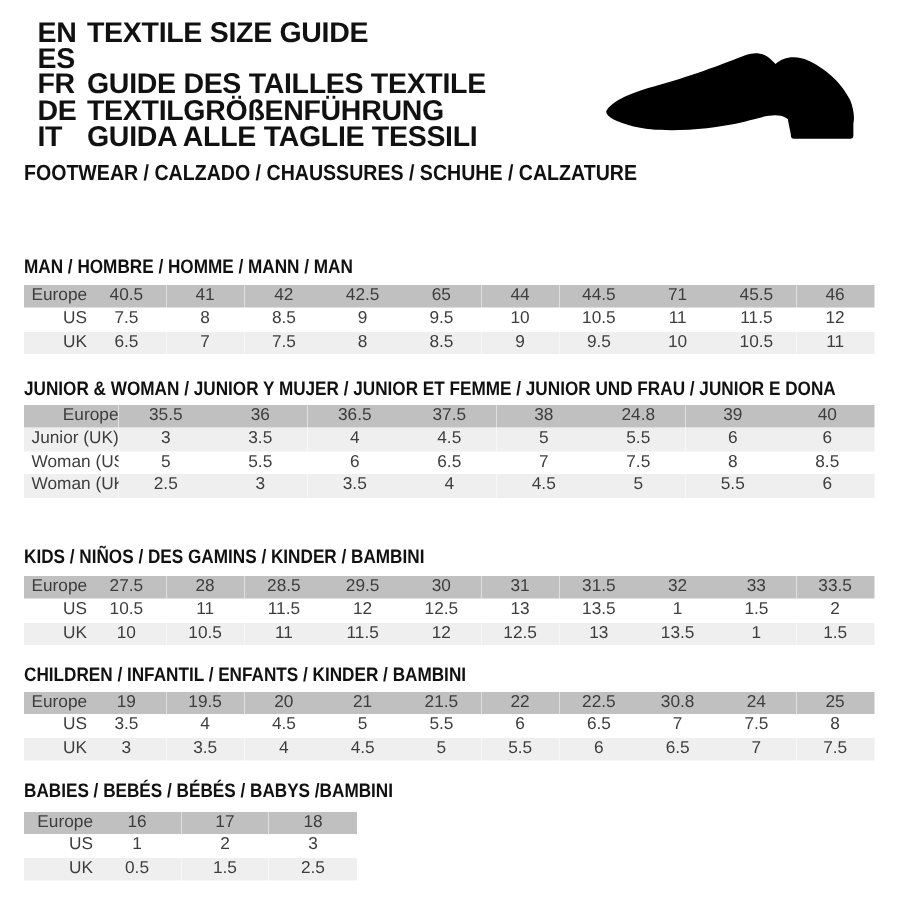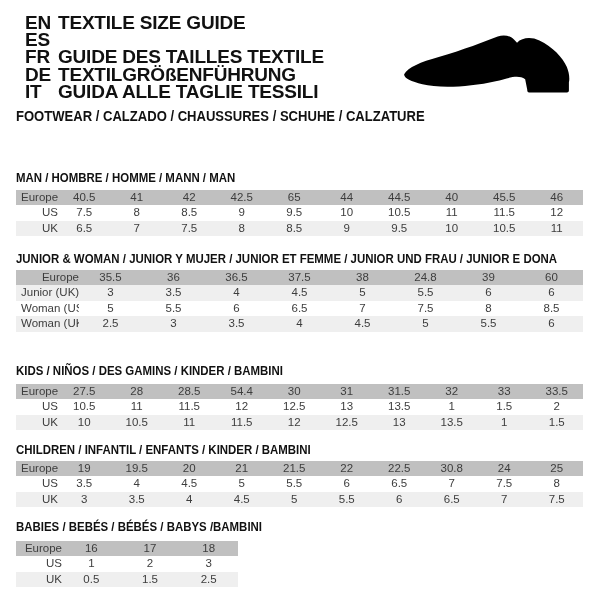--- a/index.html
+++ b/index.html
@@ -184,21 +184,21 @@
       <tbody>
         <tr class="hdr">
           <td class="lbl">Europe</td>
           <td>40.5</td>
           <td>41</td>
           <td>42</td>
           <td>42.5</td>
           <td>65</td>
           <td>44</td>
           <td>44.5</td>
-          <td>40</td>
+          <td>71</td>
           <td>45.5</td>
           <td>46</td>
         </tr>
         <tr>
           <td class="lbl">US</td>
           <td>7.5</td>
           <td>8</td>
           <td>8.5</td>
           <td>9</td>
           <td>9.5</td>
@@ -238,21 +238,21 @@
       <tbody>
         <tr class="hdr">
           <td class="lbl">Europe</td>
           <td>35.5</td>
           <td>36</td>
           <td>36.5</td>
           <td>37.5</td>
           <td>38</td>
           <td>24.8</td>
           <td>39</td>
-          <td>60</td>
+          <td>40</td>
         </tr>
         <tr class="alt">
           <td class="lbl">Junior (UK)</td>
           <td>3</td>
           <td>3.5</td>
           <td>4</td>
           <td>4.5</td>
           <td>5</td>
           <td>5.5</td>
           <td>6</td>
@@ -295,21 +295,21 @@
         <col>
         <col>
         <col>
       </colgroup>
       <tbody>
         <tr class="hdr">
           <td class="lbl">Europe</td>
           <td>27.5</td>
           <td>28</td>
           <td>28.5</td>
-          <td>54.4</td>
+          <td>29.5</td>
           <td>30</td>
           <td>31</td>
           <td>31.5</td>
           <td>32</td>
           <td>33</td>
           <td>33.5</td>
         </tr>
         <tr>
           <td class="lbl">US</td>
           <td>10.5</td>

